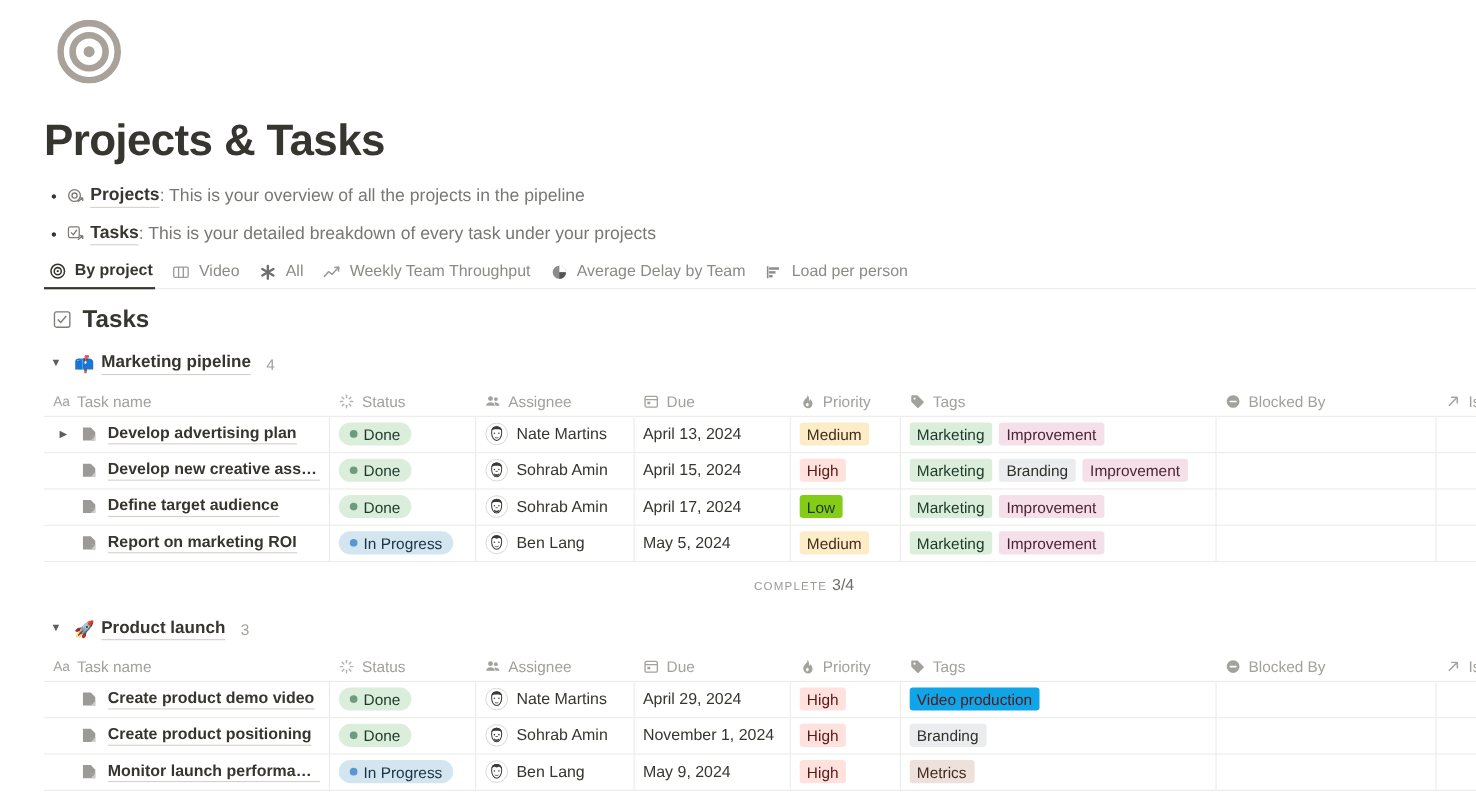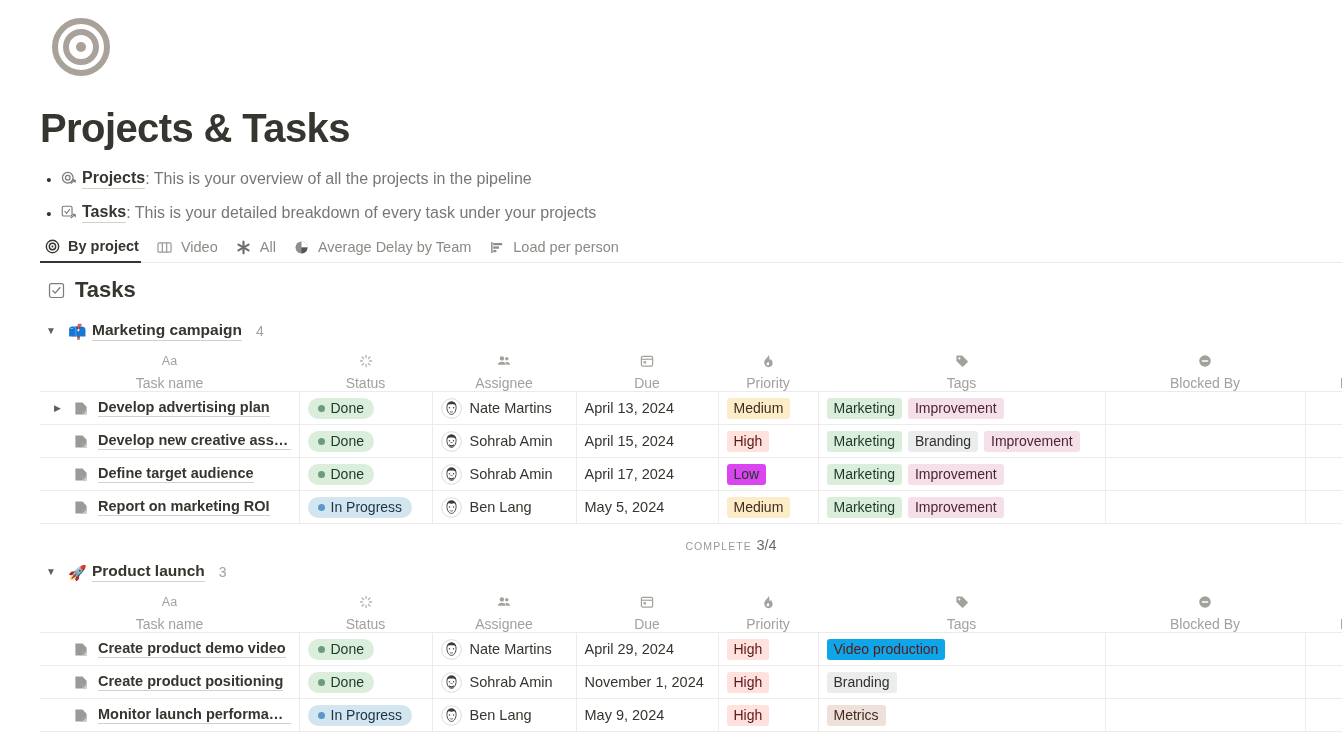--- a/index.html
+++ b/index.html
@@ -89,21 +89,21 @@
     border-bottom: 1px solid #ecebe9;
     text-align: left; vertical-align: middle;
     overflow: hidden; white-space: nowrap;
   }
   table.tbl th:last-child, table.tbl td:last-child { border-right: none; }
   table.tbl th {
     height: 25px; padding: 0 8px 0 8px;
     font-weight: normal; font-size: 14px; color: #a3a19c;
     border-bottom: 1px solid #ecebe9; border-right: none;
   }
-  table.tbl th .th-in { display: flex; align-items: center; gap: 6px; flex-direction: column; }
+  table.tbl th .th-in { display: flex; align-items: center; gap: 6px; }
   table.tbl th .th-ic { width: 16px; height: 16px; display:flex; align-items:center; justify-content:center; flex: none; }
   table.tbl td { height: 33px; padding: 0 8px; font-size: 14.5px; color: #37352f; }
 
   .c-name { width: 259px; }
   .c-status { width: 133px; }
   .c-assignee { width: 144px; }
   .c-due { width: 142px; }
   .c-priority { width: 100px; }
   .c-tags { width: 287px; }
   .c-blocked { width: 200px; }
@@ -214,20 +214,29 @@
           <g stroke="#706f6c" stroke-width="2.3" stroke-linecap="round">
             <line x1="8" y1="1.8" x2="8" y2="14.2"></line>
             <line x1="2.6" y1="4.9" x2="13.4" y2="11.1"></line>
             <line x1="2.6" y1="11.1" x2="13.4" y2="4.9"></line>
           </g>
         </svg>
       </span>
       <span>All</span>
     </div>
 
+    <div class="tab">
+      <span class="t-ic">
+        <svg viewBox="0 0 18 16" width="17" height="15">
+          <path d="M1.5 12.5 L6 7.5 L9.5 10 L16 3" fill="none" stroke="#9b9a97" stroke-width="1.5" stroke-linejoin="round"></path>
+          <path d="M16 3 L11.6 3.4 M16 3 L15.6 7.4" fill="none" stroke="#9b9a97" stroke-width="1.5"></path>
+        </svg>
+      </span>
+      <span>Weekly Team Throughput</span>
+    </div>
 
     <div class="tab">
       <span class="t-ic">
         <svg viewBox="0 0 16 16" width="15" height="15">
           <circle cx="8" cy="8" r="6.4" fill="#8e8d8a"></circle>
           <path d="M8 8 L8 1.6 A6.4 6.4 0 0 1 14.4 8 Z" fill="#ffffff"></path>
           <path d="M8 8 L14.4 8 A6.4 6.4 0 0 1 8 14.4 Z" fill="#555453"></path>
         </svg>
       </span>
       <span>Average Delay by Team</span>
@@ -253,21 +262,21 @@
         <path d="M4.8 9 L7.6 11.8 L13 5.6" stroke="#7d7b76" stroke-width="1.4" fill="none"></path>
       </svg>
     </span>
     <span class="h-tx">Tasks</span>
   </div>
 
   <div class="group" style="top:318px;">
     <div class="group-head">
       <span class="gh-caret">▼</span>
       <span class="gh-emoji">📫</span>
-      <span class="gh-name">Marketing campaign</span>
+      <span class="gh-name">Marketing pipeline</span>
       <span class="gh-count">4</span>
     </div>
     <table class="tbl">
       <colgroup>
         <col class="c-name">
           <col class="c-status">
           <col class="c-assignee">
           <col class="c-due">
         <col class="c-priority">
           <col class="c-tags">
@@ -475,21 +484,21 @@
                     <path d="M8.6 11.4c1.3-4.6 5-6 7.5-6 2.7 0 6.2 1.6 7.1 6-1.9-.8-4.4-1.6-7.3-1.6-2.9 0-5.5.8-7.3 1.6z" fill="#3c3a38"></path>
                     <circle cx="12.9" cy="15" r="1.1" fill="#3c3a38"></circle>
                     <circle cx="19.1" cy="15" r="1.1" fill="#3c3a38"></circle>
                     <path d="M12.4 20c1.1 1.2 2.3 1.7 3.6 1.7s2.5-.5 3.6-1.7c.4 1.4-.3 4-3.6 4s-4-2.6-3.6-4z" fill="#3c3a38"></path>
                     <path d="M14.4 17.6h3.2" stroke="#3c3a38" stroke-width="1.1"></path>
                   </svg></span>
                 <span>Sohrab Amin</span>
               </span>
             </td>
             <td>April 17, 2024</td>
-            <td><span class="pill-sq" style="background:#d946ef;color:#1c3829">Low</span></td>
+            <td><span class="pill-sq" style="background:#84cc16;color:#1c3829">Low</span></td>
             <td><span class="pill-sq" style="background:#dbeddb;color:#1c3829">Marketing</span><span class="pill-sq" style="background:#f5e0e9;color:#4c2337">Improvement</span></td>
             <td></td>
             <td></td>
           </tr>
           <tr>
             <td>
               <span class="cell-name">
                 <span class="row-caret"></span>
                 <span class="doc-ic">
                   <svg viewBox="0 0 16 16" width="14" height="15">

